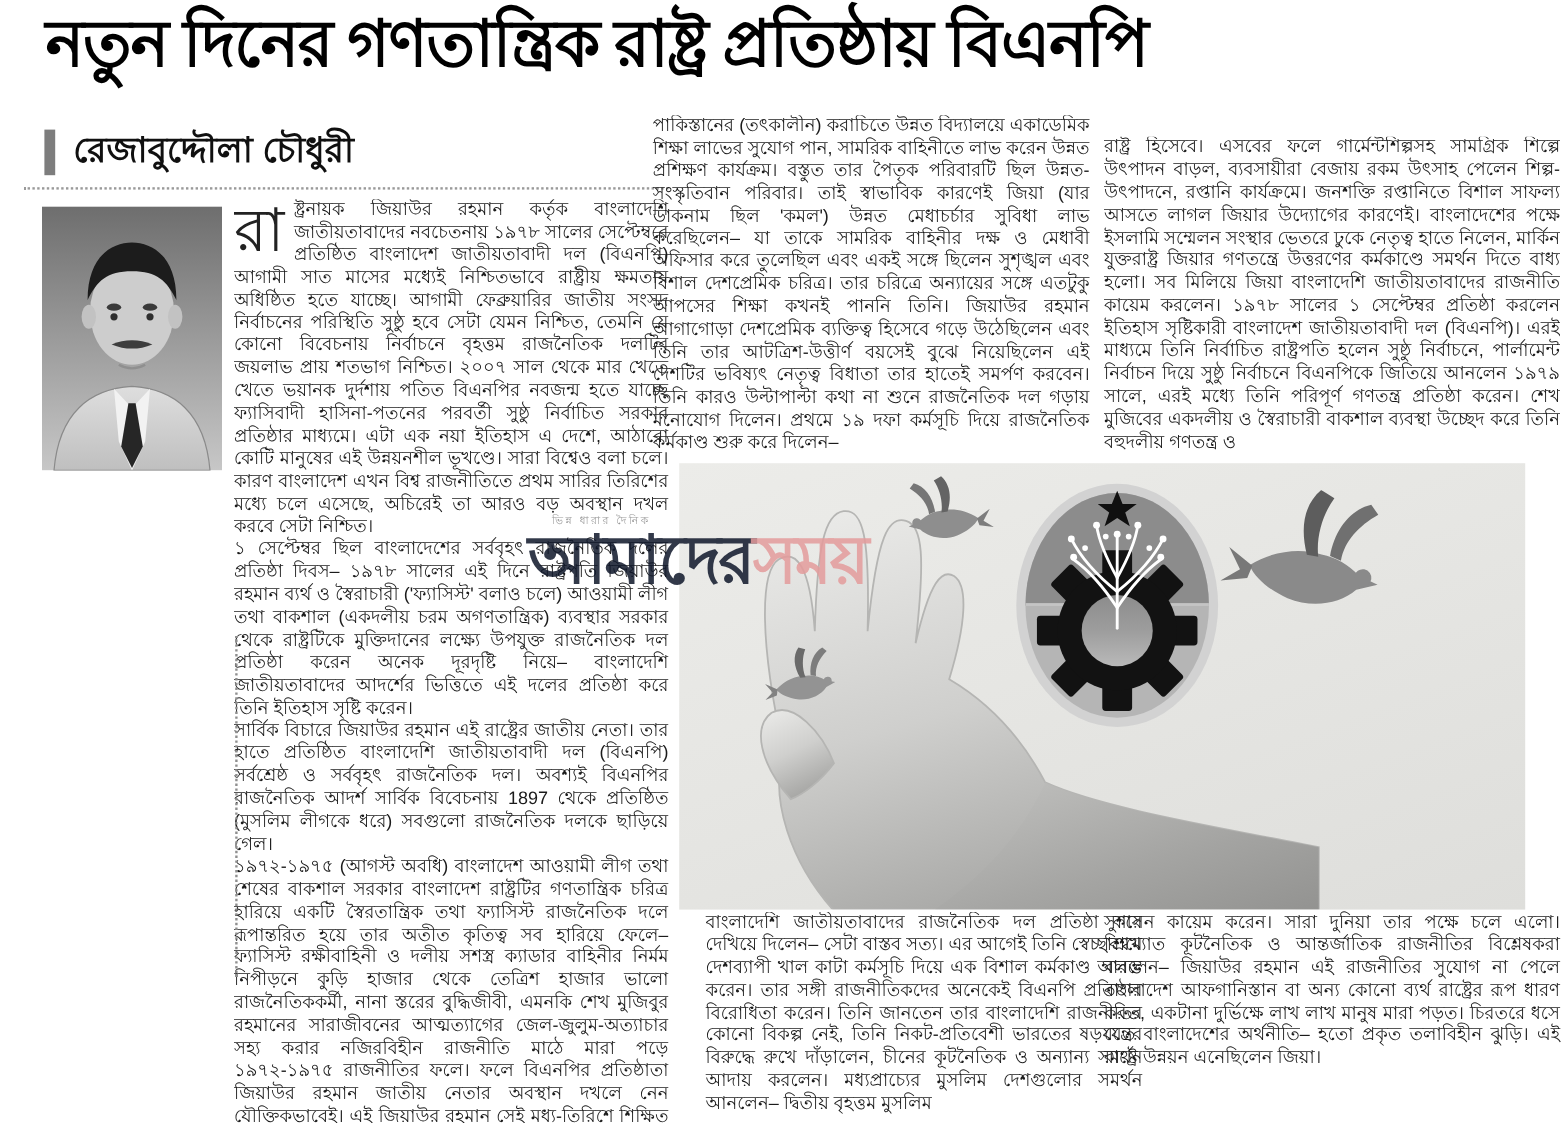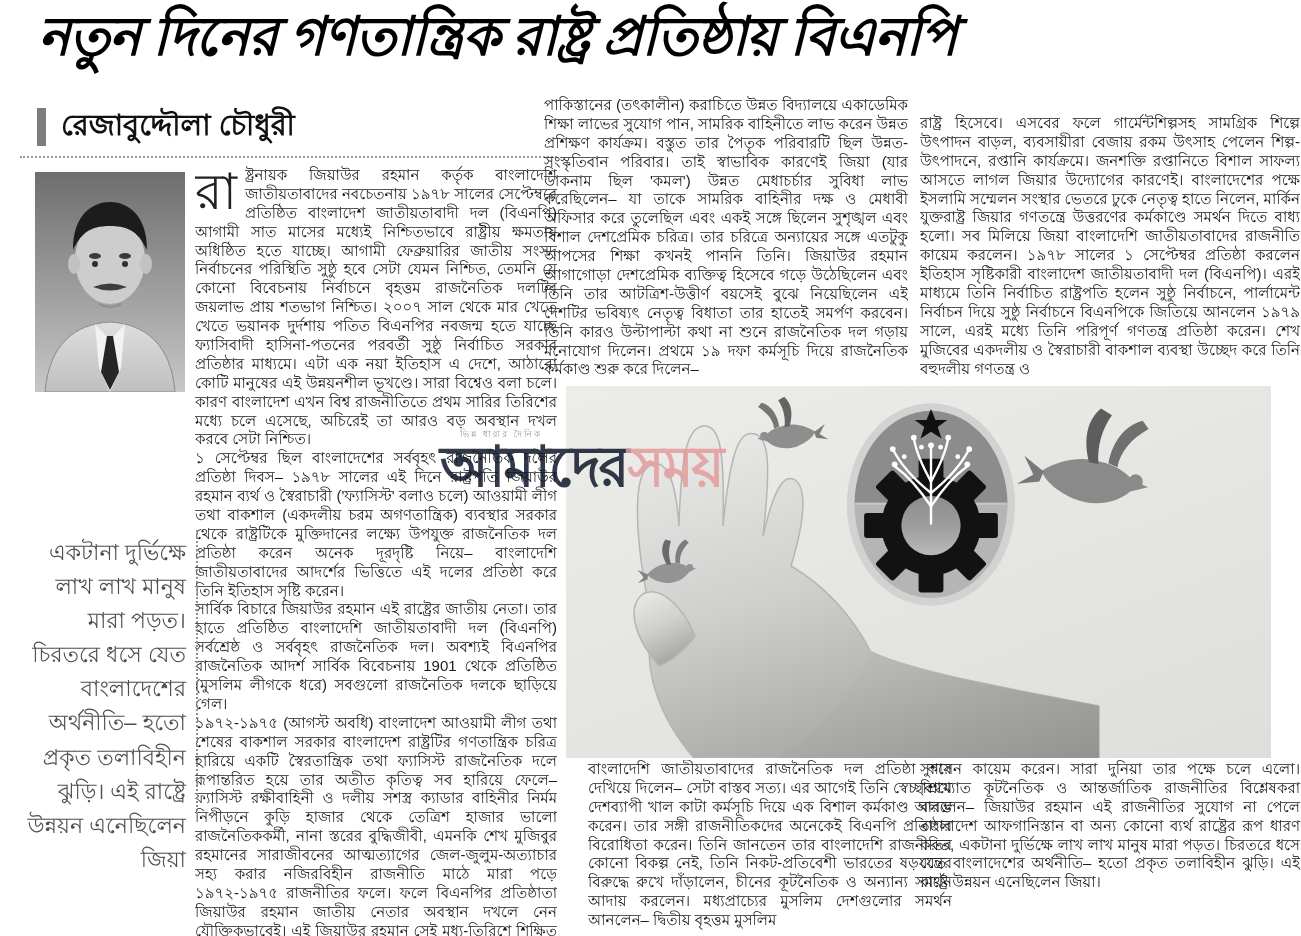--- a/index.html
+++ b/index.html
@@ -1,20 +1,20 @@
 <!DOCTYPE html>
 <html><head>
 <meta charset="utf-8">
 <style>
   html,body{margin:0;padding:0;background:#ffffff;}
   #page{position:relative;width:1301px;height:936px;background:#ffffff;overflow:hidden;
         font-family:"Liberation Sans", sans-serif;}
 
   .headline{position:absolute;left:38px;top:4px;width:1250px;font-family:"Liberation Serif", serif;
-            font-size:54px;font-weight:700;color:#000;line-height:1.25;white-space:nowrap;letter-spacing:-1px;font-style:italic;}
+            font-size:54px;font-weight:700;color:#000;line-height:1.25;white-space:nowrap;letter-spacing:-1px;}
 
   .byline-wrap{position:absolute;left:37px;top:102px;display:flex;align-items:center;}
   .byline-bar{width:9px;height:38px;background:#7d7d7d;margin-right:15px;}
   .byline{font-size:29px;font-weight:700;color:#101010;}
 
   .rule-dotted-h{position:absolute;left:20px;top:156px;width:537px;height:0;border-top:2px dotted #9a9a9a;}
 
   .photo{position:absolute;left:35px;top:172px;width:150px;height:220px;}
 
   .col{position:absolute;font-size:15px;line-height:1.26;text-align:justify;color:#1b1b1b;}
@@ -90,25 +90,24 @@
       <circle cx="60" cy="92" r="3" fill="#2e2e2e"></circle>
       <circle cx="90" cy="92" r="3" fill="#2e2e2e"></circle>
       <path d="M58,115 Q75,108 92,115 Q75,122 58,115 Z" fill="#3d3d3d"></path>
       <path d="M64,132 Q75,138 86,132" stroke="#8f8f8f" stroke-width="2" fill="none"></path>
     </svg>
   </div>
 
   <div class="col col1">
     <p><span class="dropcap">রা</span><span>ষ্ট্রনায়ক জিয়াউর রহমান কর্তৃক বাংলাদেশি জাতীয়তাবাদের নবচেতনায় ১৯৭৮ সালের সেপ্টেম্বরে প্রতিষ্ঠিত বাংলাদেশ জাতীয়তাবাদী দল (বিএনপি) আগামী সাত মাসের মধ্যেই নিশ্চিতভাবে রাষ্ট্রীয় ক্ষমতায় অধিষ্ঠিত হতে যাচ্ছে। আগামী ফেব্রুয়ারির জাতীয় সংসদ নির্বাচনের পরিস্থিতি সুষ্ঠু হবে সেটা যেমন নিশ্চিত, তেমনি যে কোনো বিবেচনায় নির্বাচনে বৃহত্তম রাজনৈতিক দলটির জয়লাভ প্রায় শতভাগ নিশ্চিত। ২০০৭ সাল থেকে মার খেতে খেতে ভয়ানক দুর্দশায় পতিত বিএনপির নবজন্ম হতে যাচ্ছে ফ্যাসিবাদী হাসিনা-পতনের পরবর্তী সুষ্ঠু নির্বাচিত সরকার প্রতিষ্ঠার মাধ্যমে। এটা এক নয়া ইতিহাস এ দেশে, আঠারো কোটি মানুষের এই উন্নয়নশীল ভূখণ্ডে। সারা বিশ্বেও বলা চলে। কারণ বাংলাদেশ এখন বিশ্ব রাজনীতিতে প্রথম সারির তিরিশের মধ্যে চলে এসেছে, অচিরেই তা আরও বড় অবস্থান দখল করবে সেটা নিশ্চিত।</span></p>
     <p>১ সেপ্টেম্বর ছিল বাংলাদেশের সর্ববৃহৎ রাজনৈতিক দলের প্রতিষ্ঠা দিবস– ১৯৭৮ সালের এই দিনে রাষ্ট্রপতি জিয়াউর রহমান ব্যর্থ ও স্বৈরাচারী ('ফ্যাসিস্ট' বলাও চলে) আওয়ামী লীগ তথা বাকশাল (একদলীয় চরম অগণতান্ত্রিক) ব্যবস্থার সরকার থেকে রাষ্ট্রটিকে মুক্তিদানের লক্ষ্যে উপযুক্ত রাজনৈতিক দল প্রতিষ্ঠা করেন অনেক দূরদৃষ্টি নিয়ে– বাংলাদেশি জাতীয়তাবাদের আদর্শের ভিত্তিতে এই দলের প্রতিষ্ঠা করে তিনি ইতিহাস সৃষ্টি করেন।</p>
-    <p>সার্বিক বিচারে জিয়াউর রহমান এই রাষ্ট্রের জাতীয় নেতা। তার হাতে প্রতিষ্ঠিত বাংলাদেশি জাতীয়তাবাদী দল (বিএনপি) সর্বশ্রেষ্ঠ ও সর্ববৃহৎ রাজনৈতিক দল। অবশ্যই বিএনপির রাজনৈতিক আদর্শ সার্বিক বিবেচনায় 1901 থেকে প্রতিষ্ঠিত (মুসলিম লীগকে ধরে) সবগুলো রাজনৈতিক দলকে ছাড়িয়ে গেল।</p>
+    <p>সার্বিক বিচারে জিয়াউর রহমান এই রাষ্ট্রের জাতীয় নেতা। তার হাতে প্রতিষ্ঠিত বাংলাদেশি জাতীয়তাবাদী দল (বিএনপি) সর্বশ্রেষ্ঠ ও সর্ববৃহৎ রাজনৈতিক দল। অবশ্যই বিএনপির রাজনৈতিক আদর্শ সার্বিক বিবেচনায় 1897 থেকে প্রতিষ্ঠিত (মুসলিম লীগকে ধরে) সবগুলো রাজনৈতিক দলকে ছাড়িয়ে গেল।</p>
     <p>১৯৭২-১৯৭৫ (আগস্ট অবধি) বাংলাদেশ আওয়ামী লীগ তথা শেষের বাকশাল সরকার বাংলাদেশ রাষ্ট্রটির গণতান্ত্রিক চরিত্র হারিয়ে একটি স্বৈরতান্ত্রিক তথা ফ্যাসিস্ট রাজনৈতিক দলে রূপান্তরিত হয়ে তার অতীত কৃতিত্ব সব হারিয়ে ফেলে– ফ্যাসিস্ট রক্ষীবাহিনী ও দলীয় সশস্ত্র ক্যাডার বাহিনীর নির্মম নিপীড়নে কুড়ি হাজার থেকে তেত্রিশ হাজার ভালো রাজনৈতিককর্মী, নানা স্তরের বুদ্ধিজীবী, এমনকি শেখ মুজিবুর রহমানের সারাজীবনের আত্মত্যাগের জেল-জুলুম-অত্যাচার সহ্য করার নজিরবিহীন রাজনীতি মাঠে মারা পড়ে ১৯৭২-১৯৭৫ রাজনীতির ফলে। ফলে বিএনপির প্রতিষ্ঠাতা জিয়াউর রহমান জাতীয় নেতার অবস্থান দখলে নেন যৌক্তিকভাবেই। এই জিয়াউর রহমান সেই মধ্য-তিরিশে শিক্ষিত বাবা-মায়ের সন্তান হিসেবে জন্মগ্রহণের পর কলকাতা ও পশ্চিম</p>
   </div>
 
-  <div class="pullquote">একটানা দুর্ভিক্ষে লাখ লাখ মানুষ মারা পড়ত। চিরতরে ধসে যেত বাংলাদেশের অর্থনীতি– হতো প্রকৃত তলাবিহীন ঝুড়ি। এই রাষ্ট্রে উন্নয়ন এনেছিলেন জিয়া</div>
   <div class="rule-dotted-v"></div>
 
   <div class="col col2t">
     <p>পাকিস্তানের (তৎকালীন) করাচিতে উন্নত বিদ্যালয়ে একাডেমিক শিক্ষা লাভের সুযোগ পান, সামরিক বাহিনীতে লাভ করেন উন্নত প্রশিক্ষণ কার্যক্রম। বস্তুত তার পৈতৃক পরিবারটি ছিল উন্নত-সংস্কৃতিবান পরিবার। তাই স্বাভাবিক কারণেই জিয়া (যার ডাকনাম ছিল 'কমল') উন্নত মেধাচর্চার সুবিধা লাভ করেছিলেন– যা তাকে সামরিক বাহিনীর দক্ষ ও মেধাবী অফিসার করে তুলেছিল এবং একই সঙ্গে ছিলেন সুশৃঙ্খল এবং বিশাল দেশপ্রেমিক চরিত্র। তার চরিত্রে অন্যায়ের সঙ্গে এতটুকু আপসের শিক্ষা কখনই পাননি তিনি। জিয়াউর রহমান আগাগোড়া দেশপ্রেমিক ব্যক্তিত্ব হিসেবে গড়ে উঠেছিলেন এবং তিনি তার আটত্রিশ-উত্তীর্ণ বয়সেই বুঝে নিয়েছিলেন এই দেশটির ভবিষ্যৎ নেতৃত্ব বিধাতা তার হাতেই সমর্পণ করবেন। তিনি কারও উল্টাপাল্টা কথা না শুনে রাজনৈতিক দল গড়ায় মনোযোগ দিলেন। প্রথমে ১৯ দফা কর্মসূচি দিয়ে রাজনৈতিক কর্মকাণ্ড শুরু করে দিলেন–</p>
   </div>
 
   <div class="col col3t">
     <p>রাষ্ট্র হিসেবে। এসবের ফলে গার্মেন্টশিল্পসহ সামগ্রিক শিল্পে উৎপাদন বাড়ল, ব্যবসায়ীরা বেজায় রকম উৎসাহ পেলেন শিল্প-উৎপাদনে, রপ্তানি কার্যক্রমে। জনশক্তি রপ্তানিতে বিশাল সাফল্য আসতে লাগল জিয়ার উদ্যোগের কারণেই। বাংলাদেশের পক্ষে ইসলামি সম্মেলন সংস্থার ভেতরে ঢুকে নেতৃত্ব হাতে নিলেন, মার্কিন যুক্তরাষ্ট্র জিয়ার গণতন্ত্রে উত্তরণের কর্মকাণ্ডে সমর্থন দিতে বাধ্য হলো। সব মিলিয়ে জিয়া বাংলাদেশি জাতীয়তাবাদের রাজনীতি কায়েম করলেন। ১৯৭৮ সালের ১ সেপ্টেম্বর প্রতিষ্ঠা করলেন ইতিহাস সৃষ্টিকারী বাংলাদেশ জাতীয়তাবাদী দল (বিএনপি)। এরই মাধ্যমে তিনি নির্বাচিত রাষ্ট্রপতি হলেন সুষ্ঠু নির্বাচনে, পার্লামেন্ট নির্বাচন দিয়ে সুষ্ঠু নির্বাচনে বিএনপিকে জিতিয়ে আনলেন ১৯৭৯ সালে, এরই মধ্যে তিনি পরিপূর্ণ গণতন্ত্র প্রতিষ্ঠা করেন। শেখ মুজিবের একদলীয় ও স্বৈরাচারী বাকশাল ব্যবস্থা উচ্ছেদ করে তিনি বহুদলীয় গণতন্ত্র ও</p>
   </div>
 

